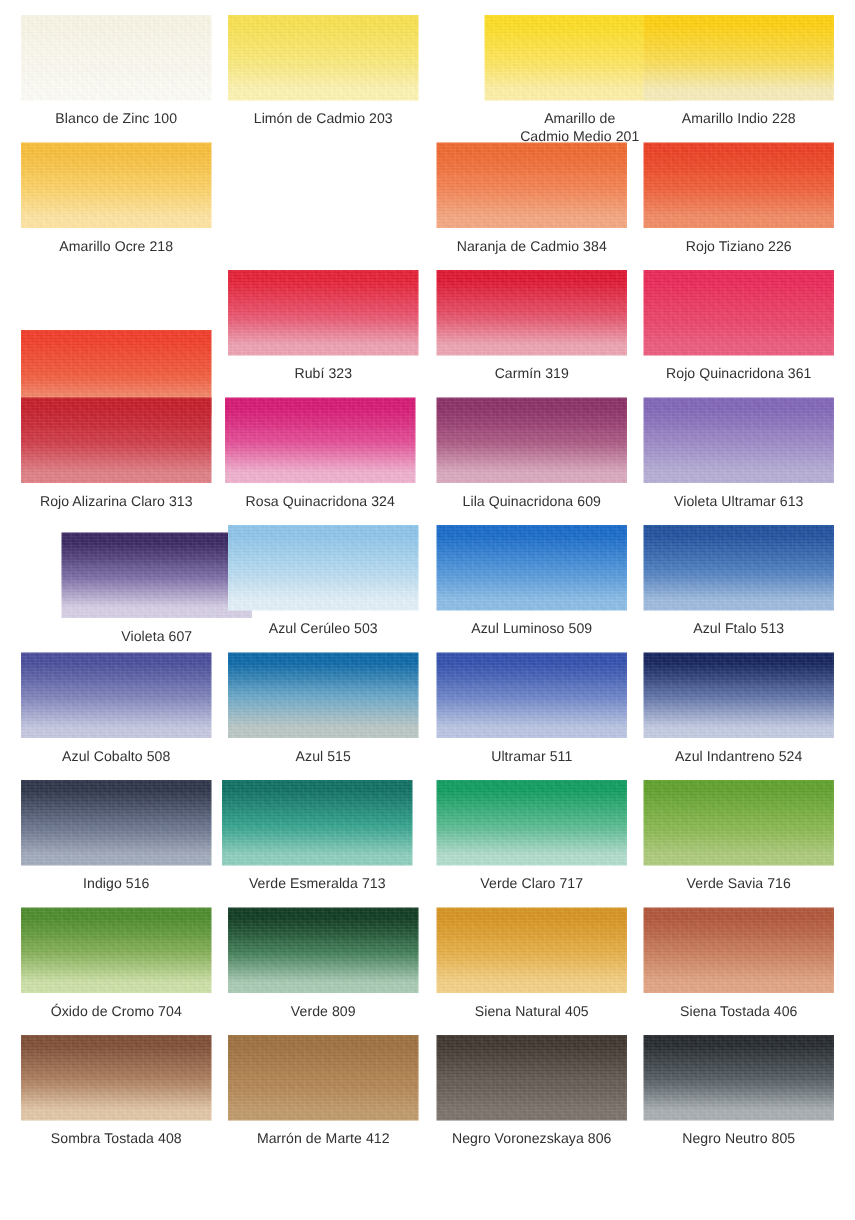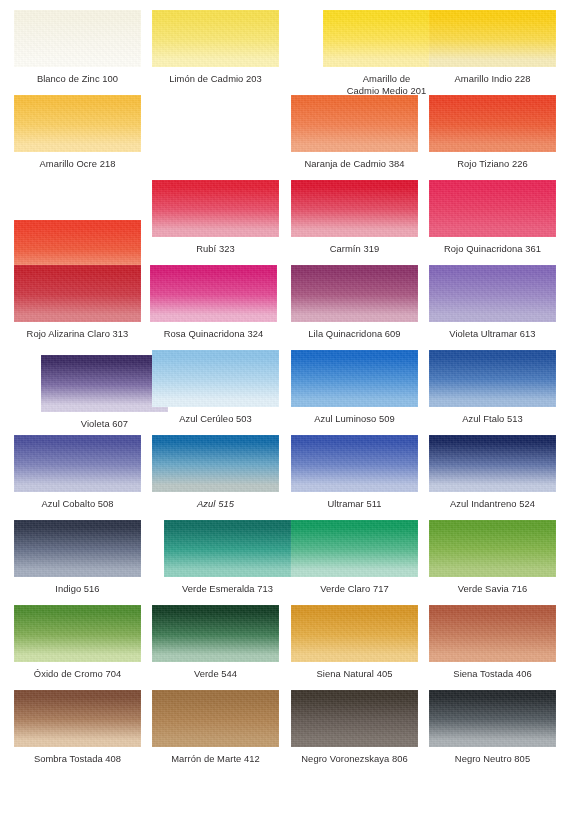--- a/index.html
+++ b/index.html
@@ -130,55 +130,55 @@
       <div class="swatch-label">Azul Luminoso 509</div>
     </div>
     <div class="swatch-cell" style="left: 429px; top: 350px;">
       <div class="swatch-chip" style="background: linear-gradient(rgb(31, 79, 156) 0%, rgb(31, 79, 156) 12%, rgb(75, 123, 189) 52%, rgb(159, 187, 221) 88%, rgb(159, 187, 221) 100%);"></div>
       <div class="swatch-label">Azul Ftalo 513</div>
     </div>
     <div class="swatch-cell" style="left: 14px; top: 435px;">
       <div class="swatch-chip" style="background: linear-gradient(rgb(75, 79, 155) 0%, rgb(75, 79, 155) 12%, rgb(125, 129, 185) 52%, rgb(195, 198, 222) 88%, rgb(195, 198, 222) 100%);"></div>
       <div class="swatch-label">Azul Cobalto 508</div>
     </div>
-    <div class="swatch-cell" style="left: 152px; top: 435px; font-style: italic;">
+    <div class="swatch-cell" style="left: 152px; top: 435px;">
       <div class="swatch-chip" style="background: linear-gradient(rgb(15, 106, 168) 0%, rgb(15, 106, 168) 12%, rgb(106, 167, 198) 52%, rgb(185, 198, 196) 88%, rgb(185, 198, 196) 100%);"></div>
       <div class="swatch-label">Azul 515</div>
     </div>
     <div class="swatch-cell" style="left: 291px; top: 435px;">
       <div class="swatch-chip" style="background: linear-gradient(rgb(52, 81, 174) 0%, rgb(52, 81, 174) 12%, rgb(107, 130, 198) 52%, rgb(185, 196, 226) 88%, rgb(185, 196, 226) 100%);"></div>
       <div class="swatch-label">Ultramar 511</div>
     </div>
     <div class="swatch-cell" style="left: 429px; top: 435px;">
       <div class="swatch-chip" style="background: linear-gradient(rgb(23, 38, 94) 0%, rgb(23, 38, 94) 12%, rgb(95, 114, 167) 52%, rgb(194, 202, 224) 88%, rgb(194, 202, 224) 100%);"></div>
       <div class="swatch-label">Azul Indantreno 524</div>
     </div>
     <div class="swatch-cell" style="left: 14px; top: 520px;">
       <div class="swatch-chip" style="background: linear-gradient(rgb(44, 51, 71) 0%, rgb(44, 51, 71) 12%, rgb(100, 110, 135) 52%, rgb(163, 172, 189) 88%, rgb(163, 172, 189) 100%);"></div>
       <div class="swatch-label">Indigo 516</div>
     </div>
-    <div class="swatch-cell" style="left: 164px; top: 520px;">
+    <div class="swatch-cell" style="left: 148px; top: 520px;">
       <div class="swatch-chip" style="background: linear-gradient(rgb(15, 110, 98) 0%, rgb(15, 110, 98) 12%, rgb(49, 160, 139) 52%, rgb(143, 207, 190) 88%, rgb(143, 207, 190) 100%);"></div>
       <div class="swatch-label">Verde Esmeralda 713</div>
     </div>
     <div class="swatch-cell" style="left: 291px; top: 520px;">
       <div class="swatch-chip" style="background: linear-gradient(rgb(15, 155, 94) 0%, rgb(15, 155, 94) 12%, rgb(84, 184, 141) 52%, rgb(179, 221, 205) 88%, rgb(179, 221, 205) 100%);"></div>
       <div class="swatch-label">Verde Claro 717</div>
     </div>
     <div class="swatch-cell" style="left: 429px; top: 520px;">
       <div class="swatch-chip" style="background: linear-gradient(rgb(95, 159, 44) 0%, rgb(95, 159, 44) 12%, rgb(133, 181, 75) 52%, rgb(174, 203, 126) 88%, rgb(174, 203, 126) 100%);"></div>
       <div class="swatch-label">Verde Savia 716</div>
     </div>
     <div class="swatch-cell" style="left: 14px; top: 605px;">
       <div class="swatch-chip" style="background: linear-gradient(rgb(78, 140, 46) 0%, rgb(78, 140, 46) 12%, rgb(130, 173, 84) 52%, rgb(204, 223, 166) 88%, rgb(204, 223, 166) 100%);"></div>
       <div class="swatch-label">Óxido de Cromo 704</div>
     </div>
     <div class="swatch-cell" style="left: 152px; top: 605px;">
       <div class="swatch-chip" style="background: linear-gradient(rgb(18, 61, 36) 0%, rgb(18, 61, 36) 12%, rgb(63, 123, 84) 52%, rgb(168, 201, 179) 88%, rgb(168, 201, 179) 100%);"></div>
-      <div class="swatch-label">Verde 544</div>
+      <div class="swatch-label">Verde 809</div>
     </div>
     <div class="swatch-cell" style="left: 291px; top: 605px;">
       <div class="swatch-chip" style="background: linear-gradient(rgb(215, 149, 36) 0%, rgb(215, 149, 36) 12%, rgb(228, 173, 69) 52%, rgb(242, 207, 133) 88%, rgb(242, 207, 133) 100%);"></div>
       <div class="swatch-label">Siena Natural 405</div>
     </div>
     <div class="swatch-cell" style="left: 429px; top: 605px;">
       <div class="swatch-chip" style="background: linear-gradient(rgb(177, 87, 60) 0%, rgb(177, 87, 60) 12%, rgb(199, 123, 91) 52%, rgb(224, 164, 130) 88%, rgb(224, 164, 130) 100%);"></div>
       <div class="swatch-label">Siena Tostada 406</div>
     </div>
     <div class="swatch-cell" style="left: 14px; top: 690px;">

